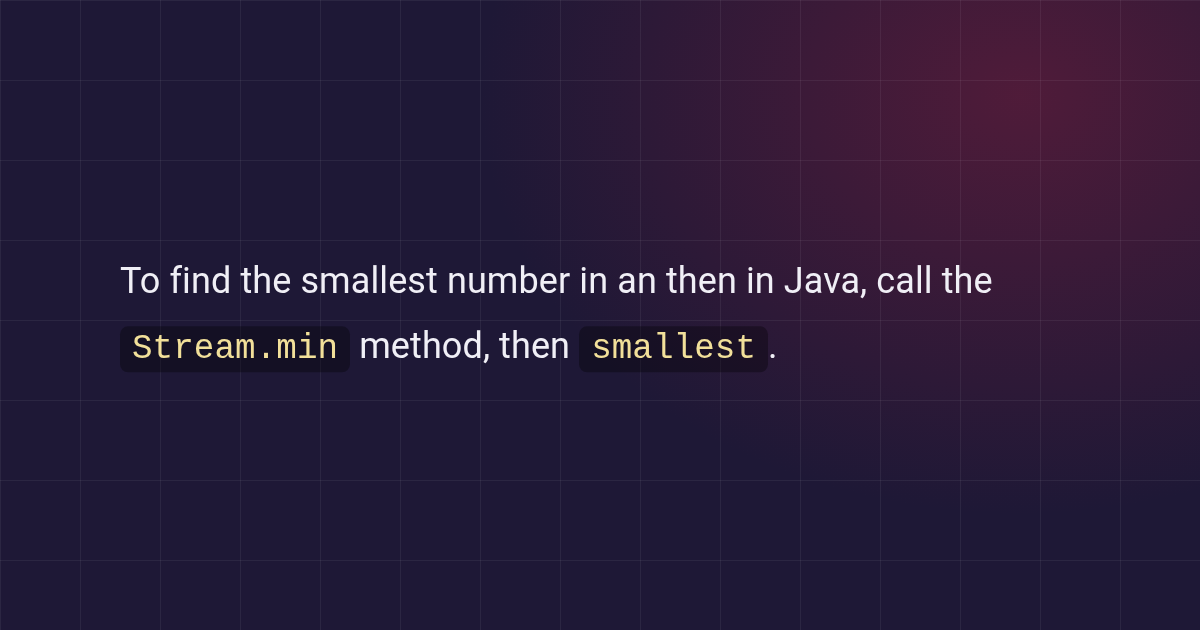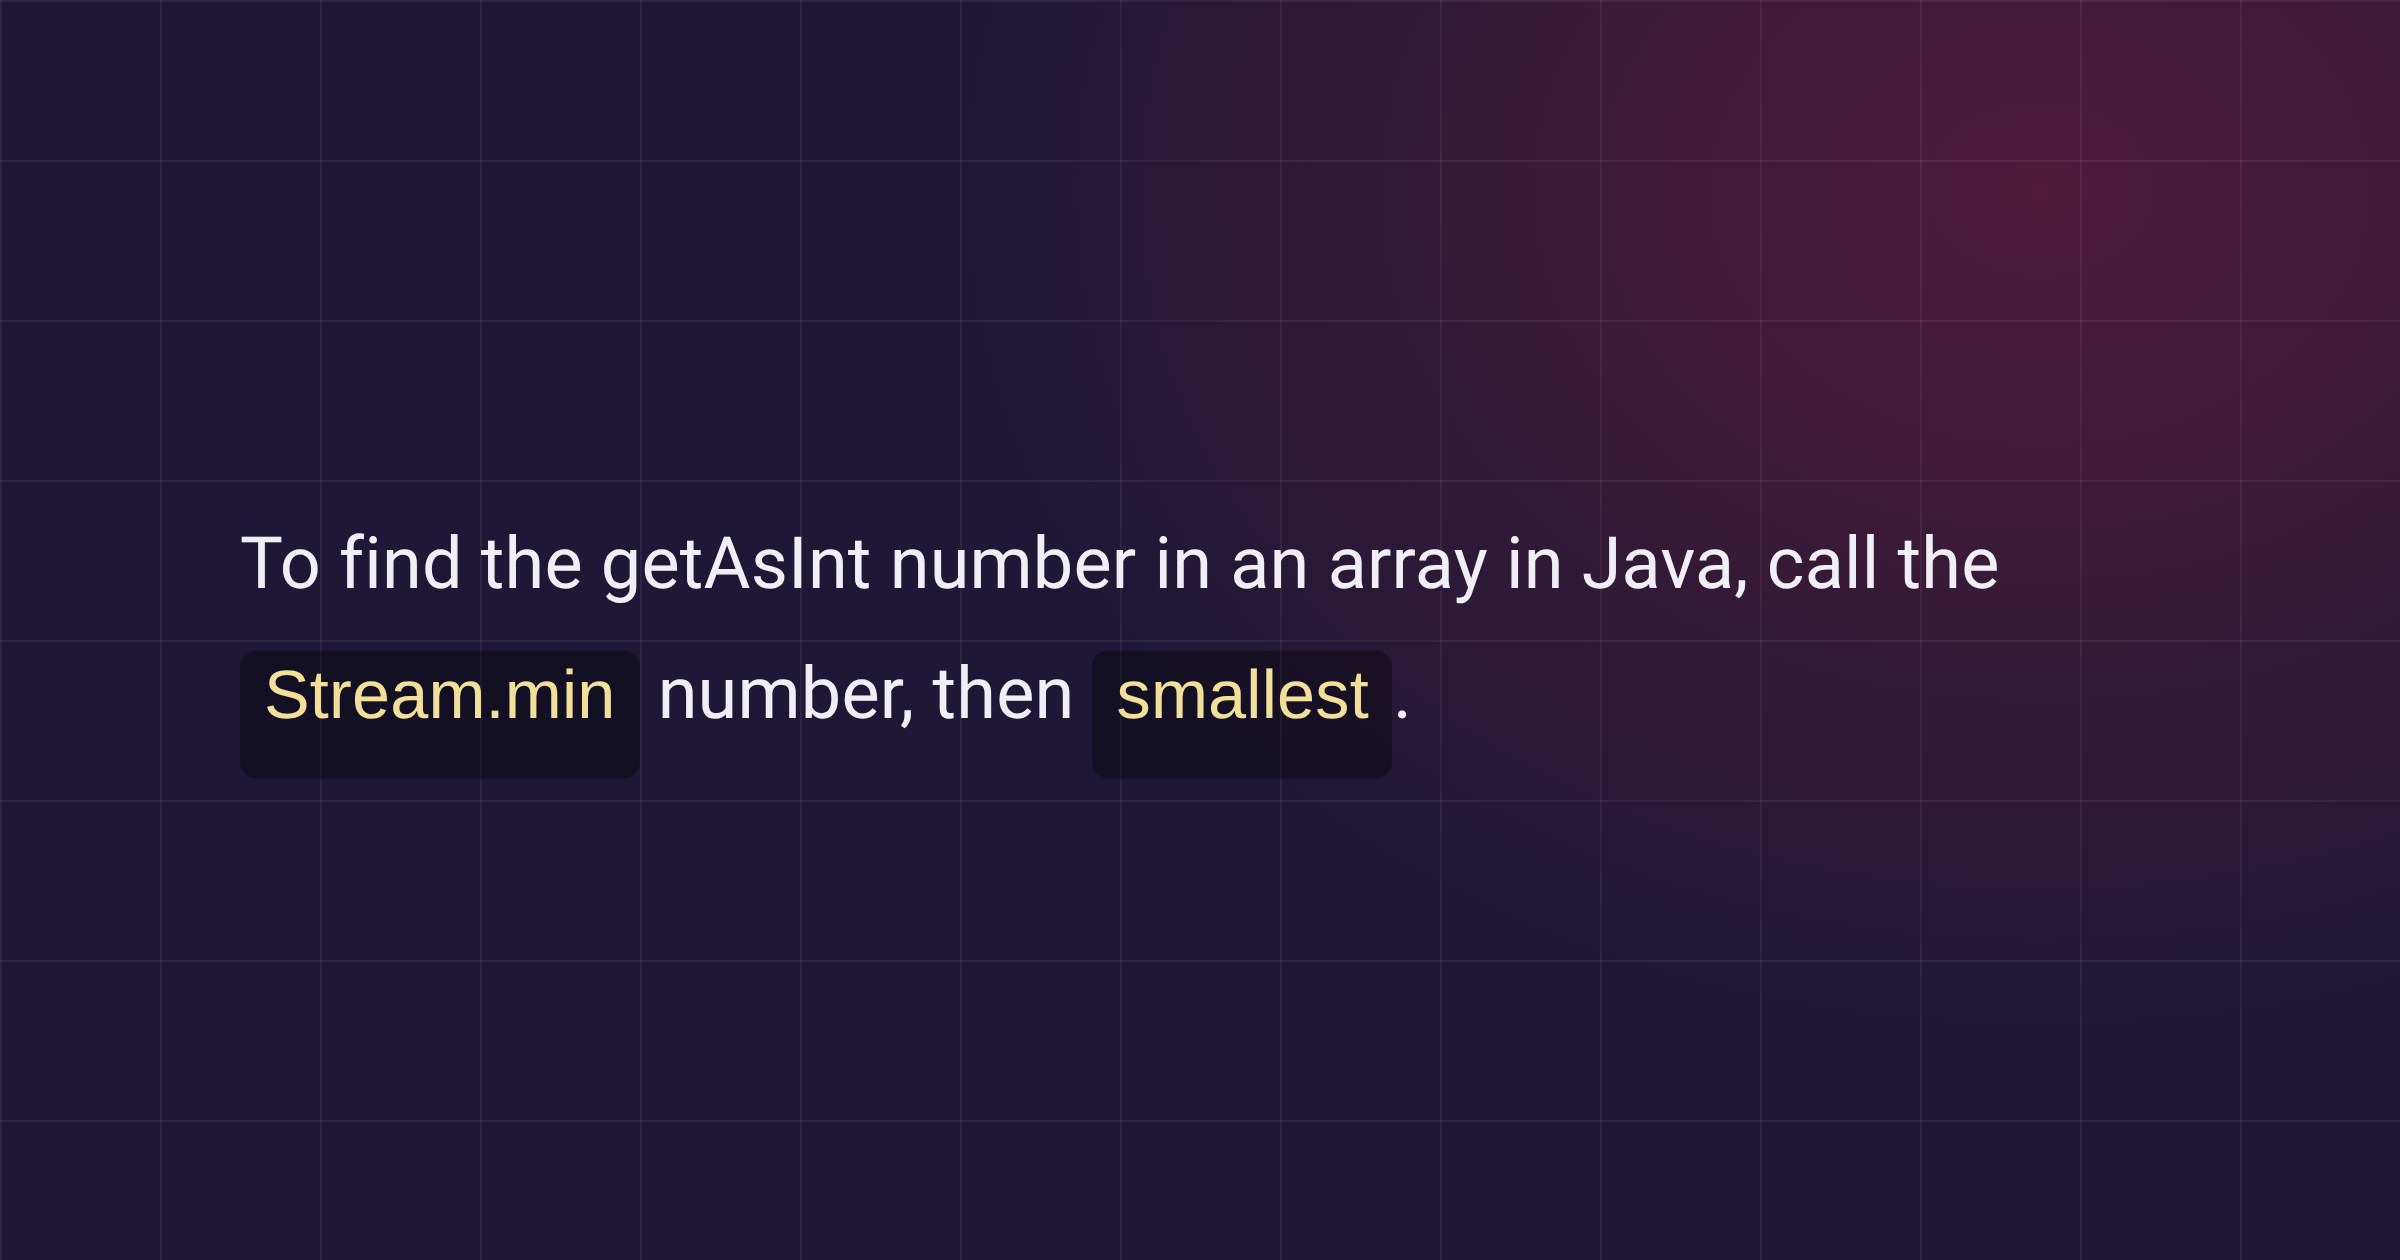--- a/index.html
+++ b/index.html
@@ -27,31 +27,31 @@
     right: 120px;
     top: 50%;
     transform: translateY(-50%);
     color: #f0eff6;
     font-size: 36px;
     line-height: 1.8;
     font-weight: 400;
     letter-spacing: 0.1px;
   }
   code {
-    font-family: Liberation Sans, sans-serif;
+    font-family: Liberation Mono, monospace;
     background: rgba(0,0,0,0.32);
     color: #f2e09a;
-    padding: 4px 12px 22px;
+    padding: 4px 12px 4px;
     border-radius: 8px;
     font-size: 0.95em;
   }
 </style>
 </head>
 <body>
 
 <div class="grid"></div>
 
 <div class="content">
-  <span>To find the getAsInt number in an array in Java, call the </span>
+  <span>To find the smallest number in an then in Java, call the </span>
   <code>Stream.min</code>
-  <span> number, then </span>
+  <span> method, then </span>
   <code>smallest</code><span>.</span>
 </div>
 
 </body></html>

